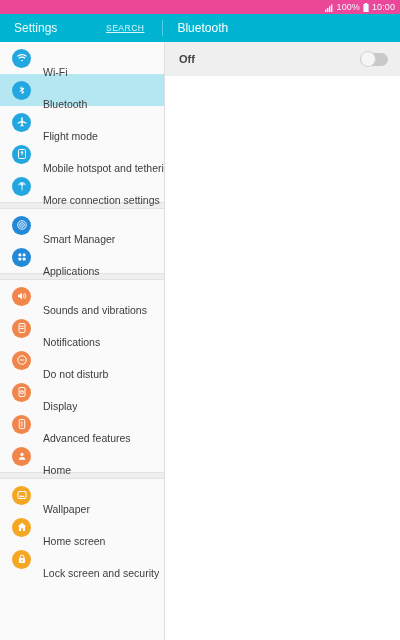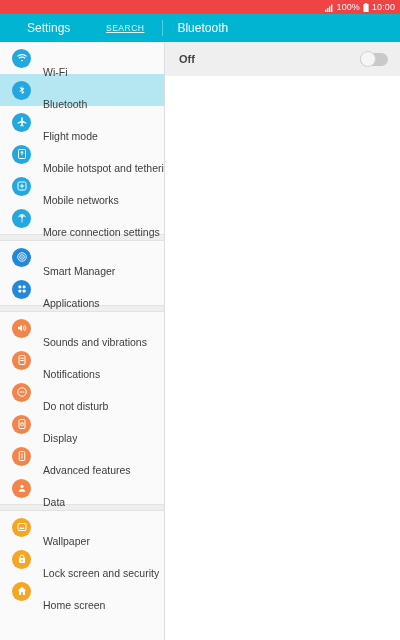--- a/index.html
+++ b/index.html
@@ -6,35 +6,35 @@
   html, body {
     width: 400px; height: 640px;
     font-family: "Liberation Sans", sans-serif;
     background: #ffffff;
     overflow: hidden;
   }
   .screen { position: relative; width: 400px; height: 640px; }
 
   
   .statusbar {
-    height: 14px; background: #ef4444;
+    height: 14px; background: #ec4899;
     display: flex; align-items: center; justify-content: flex-end;
     padding-right: 5px; gap: 3px;
   }
   .status-text { color: #eafaff; font-size: 9px; letter-spacing: .1px; }
   .signal-icon { display: block; }
   .battery-icon { display: block; }
 
   
   .appbar {
     height: 28px; background: #00B4D2;
     display: flex; align-items: center; position: relative;
   }
   .appbar-title {
-    color: #eefbff; font-size: 12px; padding-left: 27px; width: 106px;
+    color: #eefbff; font-size: 12px; padding-left: 14px; width: 106px;
   }
   .search-btn {
     color: #ddf6fc; font-size: 8.5px; letter-spacing: .5px; text-decoration: underline;
   }
   .appbar-divider {
     width: 1px; height: 16px; background: #4fcde3; margin: 0 14px 0 18px;
   }
   .detail-title { color: #ffffff; font-size: 12px; }
 
   
@@ -151,29 +151,20 @@
             <svg width="12" height="12" viewBox="0 0 24 24" fill="#ffffff">
               <rect x="5" y="3" width="14" height="18" rx="2" fill="none" stroke="#ffffff" stroke-width="2"></rect>
               <path d="M12 7.5v6M12 7.5l-2.3 2.3M12 7.5l2.3 2.3" stroke="#ffffff" stroke-width="1.9" fill="none" stroke-linecap="round"></path>
             </svg>
           </span>
           <span class="nav-label">Mobile hotspot and tetheri...</span>
         </div>
         <div class="nav-item">
           <span class="nav-icon" style="background: rgb(34, 167, 224);">
             <svg width="12" height="12" viewBox="0 0 24 24" fill="#ffffff">
-              <rect x="4" y="4" width="16" height="16" rx="3" fill="none" stroke="#ffffff" stroke-width="2"></rect>
-              <path d="M12 8.5v7M8.5 12h7" stroke="#ffffff" stroke-width="1.9" stroke-linecap="round"></path>
-            </svg>
-          </span>
-          <span class="nav-label">Mobile networks</span>
-        </div>
-        <div class="nav-item">
-          <span class="nav-icon" style="background: rgb(34, 167, 224);">
-            <svg width="12" height="12" viewBox="0 0 24 24" fill="#ffffff">
               <circle cx="12" cy="9" r="2.6"></circle>
               <path d="M12 11.8V20M7 6.5C9 4.6 15 4.6 17 6.5M5 9.5C8 6.5 16 6.5 19 9.5" fill="none" stroke="#ffffff" stroke-width="1.7" stroke-linecap="round"></path>
             </svg>
           </span>
           <span class="nav-label">More connection settings</span>
         </div>
         <div class="nav-sep"></div>
         <div class="nav-item">
           <span class="nav-icon" style="background: rgb(34, 136, 216);">
             <svg width="12" height="12" viewBox="0 0 24 24" fill="#ffffff">
@@ -243,50 +234,50 @@
           </span>
           <span class="nav-label">Advanced features</span>
         </div>
         <div class="nav-item">
           <span class="nav-icon" style="background: rgb(242, 133, 74);">
             <svg width="12" height="12" viewBox="0 0 24 24" fill="#ffffff">
               <circle cx="12" cy="8.8" r="3.2"></circle>
               <path d="M5.5 19.5c0-3.6 2.9-5.6 6.5-5.6s6.5 2 6.5 5.6z"></path>
             </svg>
           </span>
-          <span class="nav-label">Data</span>
+          <span class="nav-label">Home</span>
         </div>
         <div class="nav-sep"></div>
         <div class="nav-item">
           <span class="nav-icon" style="background: rgb(245, 166, 35);">
             <svg width="12" height="12" viewBox="0 0 24 24" fill="#ffffff">
               <rect x="4" y="5" width="16" height="14" rx="2" fill="none" stroke="#ffffff" stroke-width="2"></rect>
               <path d="M6.5 16.2l3.4-4 2.4 2.7 2.2-2.2 3 3.5z"></path>
             </svg>
           </span>
           <span class="nav-label">Wallpaper</span>
+        </div>
+        <div class="nav-item">
+          <span class="nav-icon" style="background: rgb(245, 166, 35);">
+            <svg width="12" height="12" viewBox="0 0 24 24" fill="#ffffff">
+              <path d="M12 3.4L3.6 11h2.5v9h4.1v-5.4h3.6V20h4.1v-9h2.5z"></path>
+            </svg>
+          </span>
+          <span class="nav-label">Home screen</span>
         </div>
         <div class="nav-item">
           <span class="nav-icon" style="background: rgb(245, 166, 35);">
             <svg width="12" height="12" viewBox="0 0 24 24" fill="#ffffff">
               <path d="M8.2 10V7.8a3.8 3.8 0 017.6 0V10" fill="none" stroke="#ffffff" stroke-width="2"></path>
               <rect x="5.8" y="10" width="12.4" height="10" rx="2"></rect>
               <circle cx="12" cy="14.4" r="1.5" fill="#F5A623"></circle>
               <rect x="11.2" y="14.4" width="1.6" height="3.1" fill="#F5A623"></rect>
             </svg>
           </span>
           <span class="nav-label">Lock screen and security</span>
-        </div>
-        <div class="nav-item">
-          <span class="nav-icon" style="background: rgb(245, 166, 35);">
-            <svg width="12" height="12" viewBox="0 0 24 24" fill="#ffffff">
-              <path d="M12 3.4L3.6 11h2.5v9h4.1v-5.4h3.6V20h4.1v-9h2.5z"></path>
-            </svg>
-          </span>
-          <span class="nav-label">Home screen</span>
         </div>
       </div>
 
     <div class="detail">
       <div class="toggle-row">
         <span class="toggle-label">Off</span>
         <span class="switch">
           <span class="knob"></span>
         </span>
       </div>

